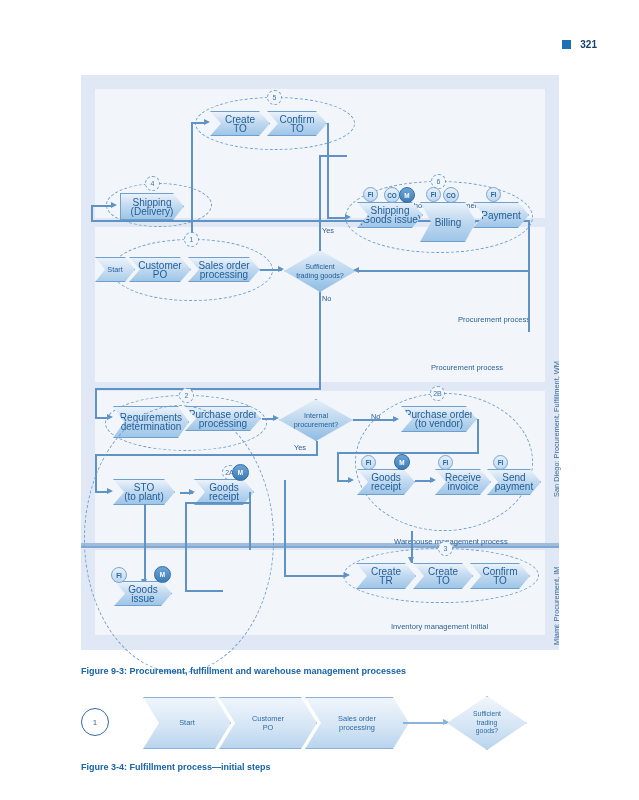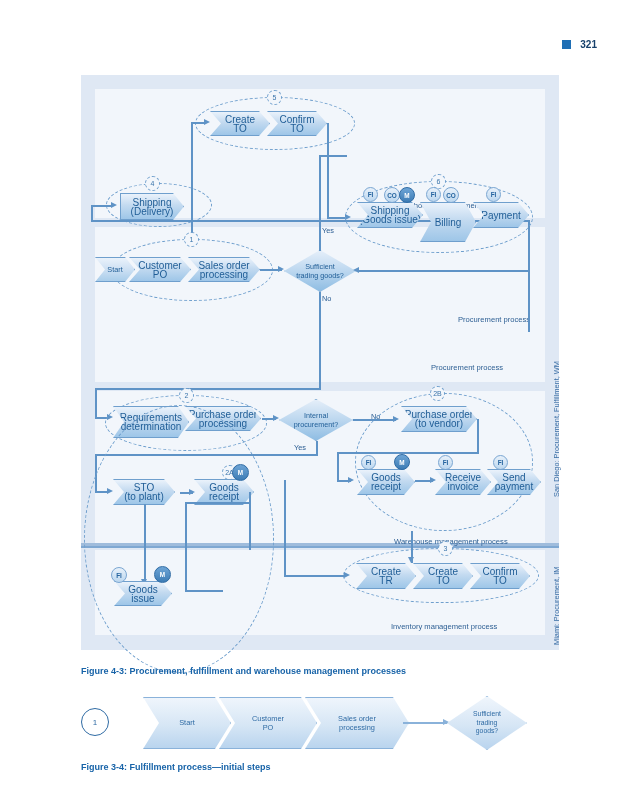--- a/index.html
+++ b/index.html
@@ -150,21 +150,21 @@
   <div class="swim b2"></div>
   <div class="swim b3"></div>
   <div class="swim b4"></div>
   <div class="divider" style="top:468px"></div>
   <div class="divider" style="top:471px;background:#7fa8d2;height:2px"></div>
 
   <div class="band-label" style="left:315px;top:126px">Warehouse management process</div>
   <div class="band-label" style="left:350px;top:288px">Procurement process</div>
   <div class="band-label" style="left:377px;top:240px">Procurement process</div>
   <div class="band-label" style="left:313px;top:462px">Warehouse management process</div>
-  <div class="band-label" style="left:310px;top:547px">Inventory management process</div>
+  <div class="band-label" style="left:310px;top:547px">Inventory management initial</div>
 
   <div class="sidelab" style="left:471px;top:422px">San Diego: Procurement, Fulfillment, WM</div>
   <div class="sidelab" style="left:471px;top:570px">Miami: Procurement, IM</div>
 
   <div class="ell" style="left:114px;top:22px;width:160px;height:53px"></div>
   <div class="numc" style="left:186px;top:15px">5</div>
   <div class="chev" style="left:129px;top:36px;width:60px;height:25px">Create<br>TO</div>
   <div class="chev" style="left:186px;top:36px;width:60px;height:25px">Confirm<br>TO</div>
 
   <div class="ln lnv" style="left:110px;top:48px;height:116px"></div>
@@ -299,21 +299,21 @@
   <div class="ln lnh" style="left:203px;top:500px;width:62px"></div>
   <div class="arw r" style="left:263px;top:497px"></div>
   <div class="ln lnv" style="left:330px;top:456px;height:32px"></div>
   <div class="arw d" style="left:327px;top:482px"></div>
 
   <div class="chev" style="left:33px;top:506px;width:58px;height:25px">Goods<br>issue</div>
   <div class="badge light" style="left:30px;top:492px;width:16px;height:16px">FI</div>
   <div class="badge dark" style="left:73px;top:491px;width:17px;height:17px">M</div>
 </div>
 
-<div class="caption" style="top:666px">Figure 4-3: Procurement, fulfillment and warehouse management processes</div>
+<div class="caption" style="top:666px">Figure 9-3: Procurement, fulfillment and warehouse management processes</div>
 
 <div class="fig4">
   <div class="f4circle" style="left:0px;top:16px">1</div>
   <div class="f4hex" style="left:62px;top:5px;width:88px;height:52px">Start</div>
   <div class="f4hex" style="left:138px;top:5px;width:98px;height:52px">Customer<br>PO</div>
   <div class="f4hex" style="left:224px;top:5px;width:104px;height:52px">Sales order<br>processing</div>
   <div class="ln lnh" style="left:322px;top:30px;width:44px;background:#8ab2da"></div>
   <div class="arw r" style="left:362px;top:27px;border-left-color:#8ab2da"></div>
   <div class="f4dia" style="left:366px;top:4px;width:80px;height:54px">Sufficient<br>trading<br>goods?</div>
 </div>

